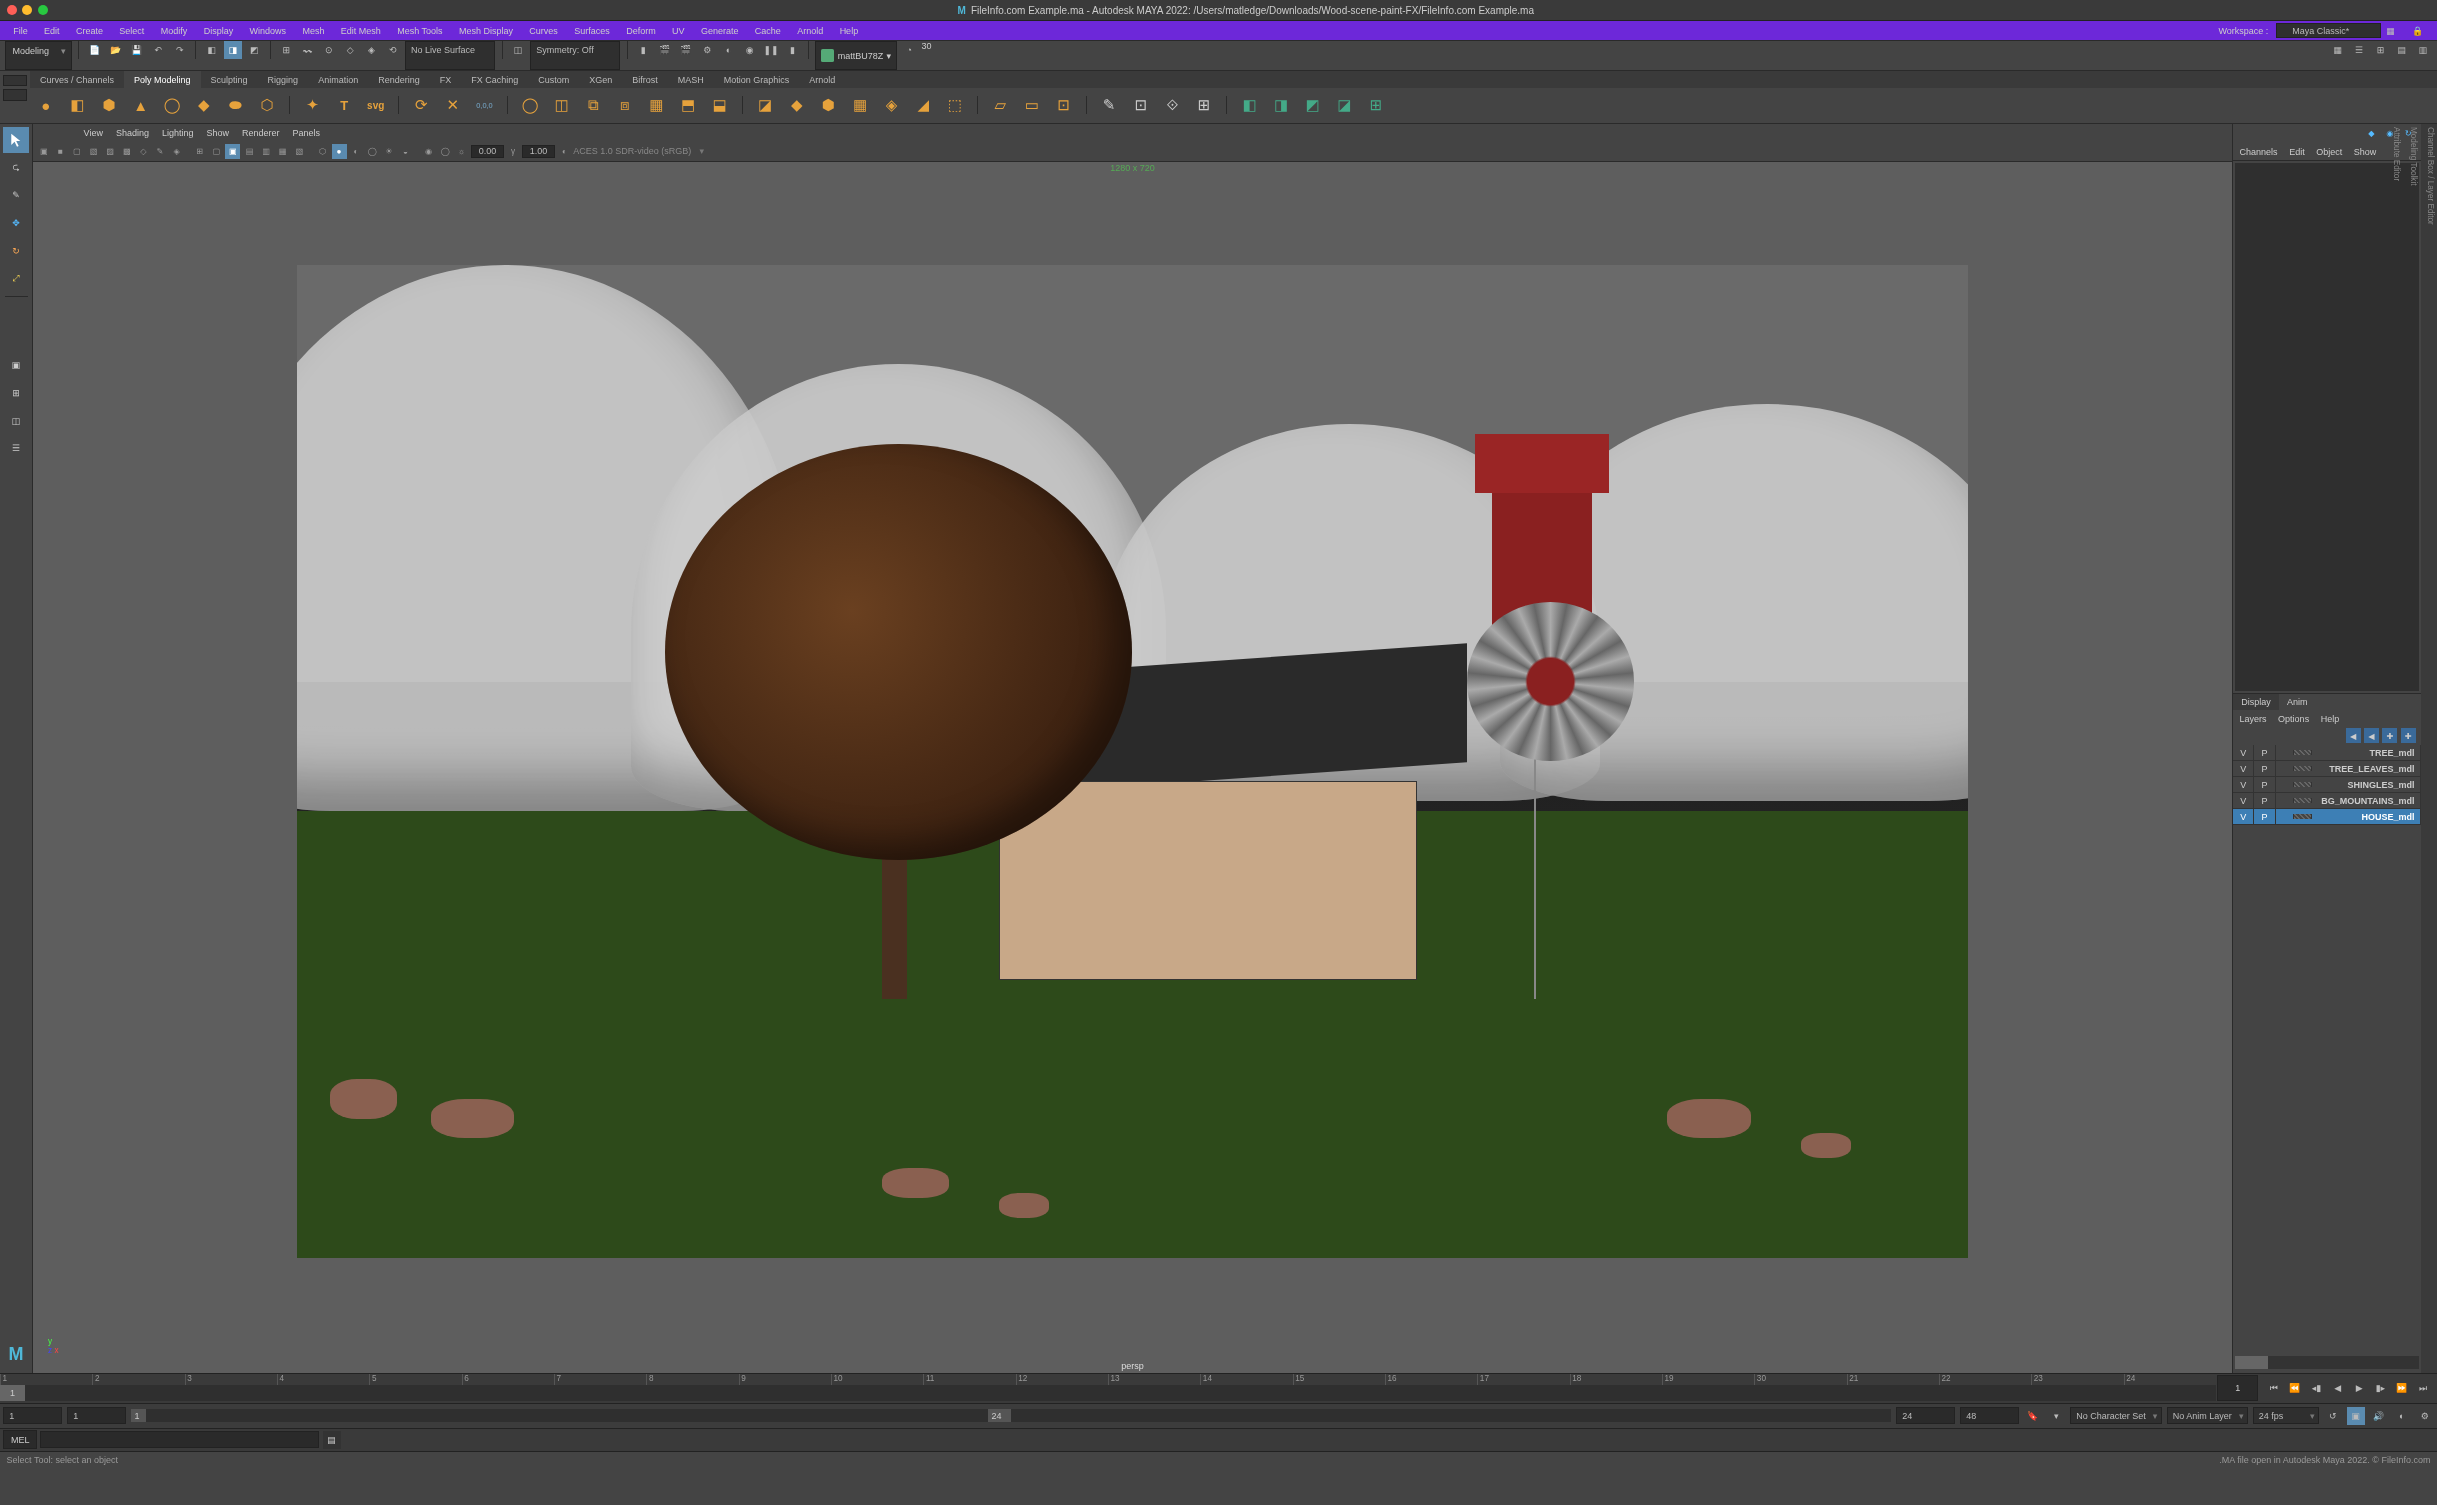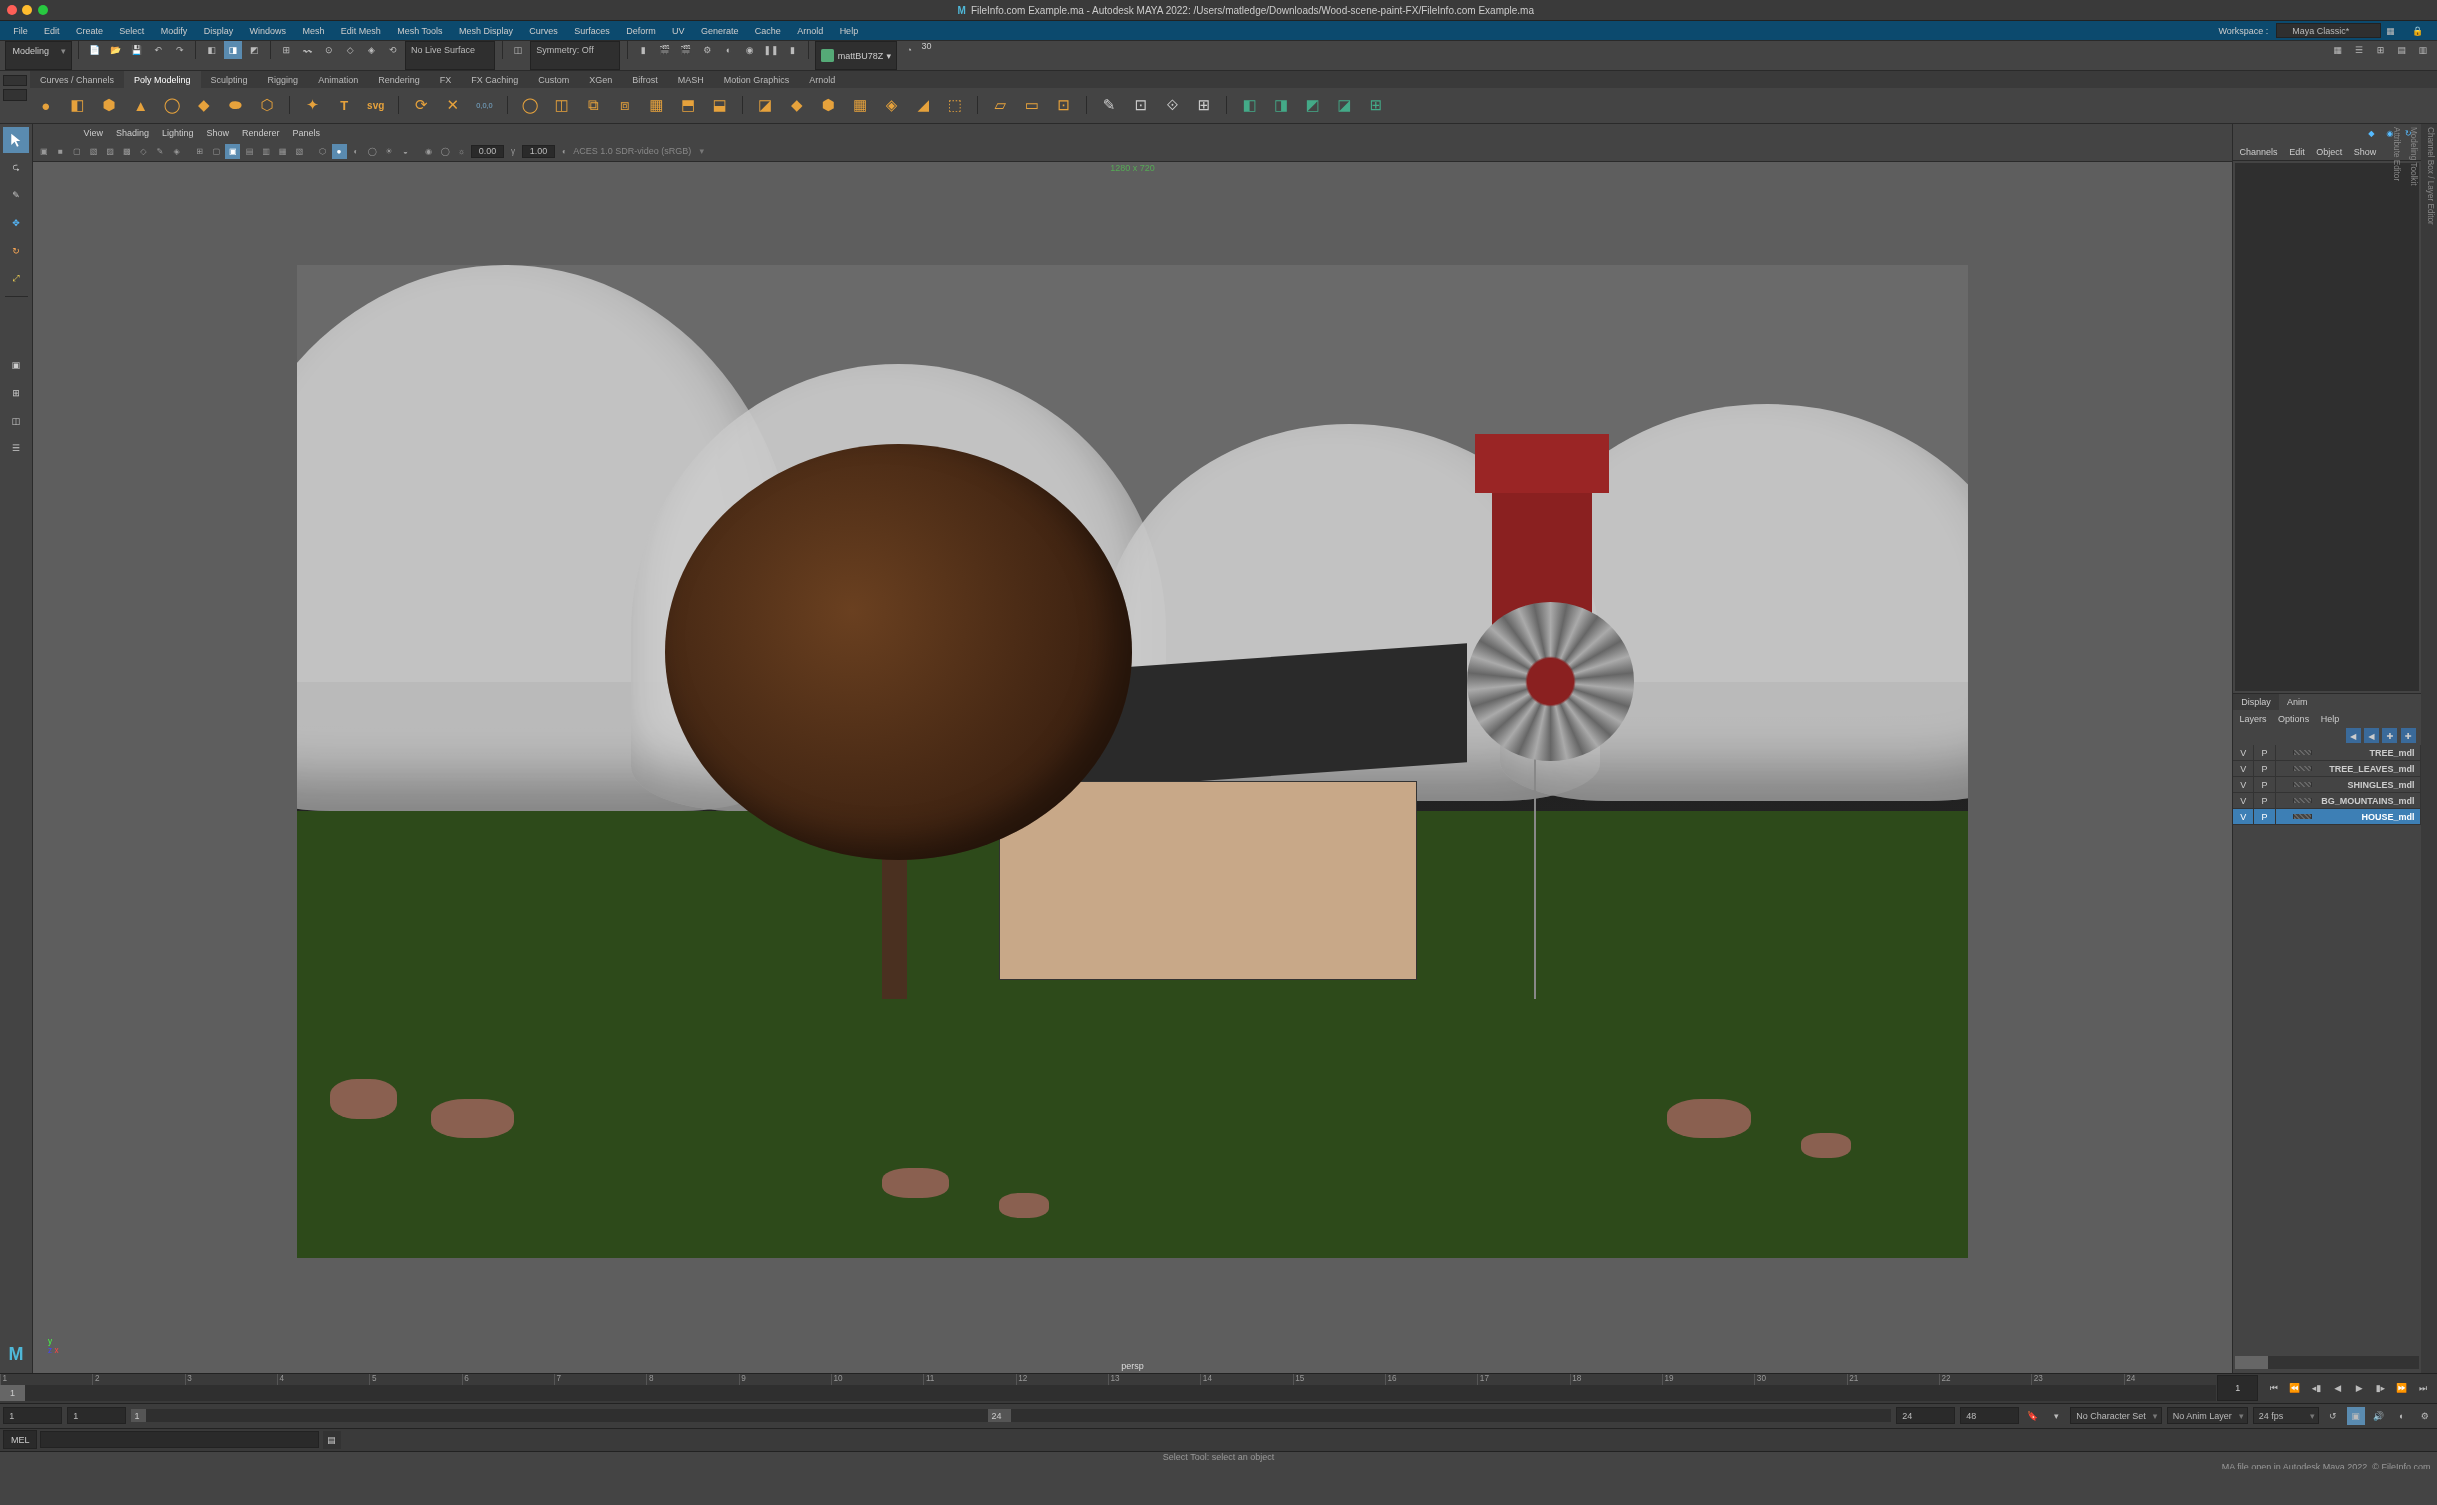--- a/index.html
+++ b/index.html
@@ -7,21 +7,21 @@
 
 
 .titlebar { height:21.4px; background:#3a3a3a; display:flex; align-items:center; padding:0 6.6px; border-bottom:0.8px solid #222; }
 .traffic { display:flex; gap:5.8px; margin-right:13px; }
 .dot { width:10px; height:10px; border-radius:50%; }
 .red{background:#ff5f57}.yellow{background:#febc2e}.green{background:#28c840}
 .title-text { flex:1; text-align:center; color:#ccc; font-size:10px; display:flex; align-items:center; justify-content:center; gap:5px; }
 .title-text .maya-logo { color:#4fb8d8; font-weight:bold; }
 
 
-.menubar { height:20px; background:#0c4a6e; display:flex; align-items:center; padding:0 5px; border-bottom:0.8px solid #2a2a2a; }
+.menubar { height:20px; background:#6d28d9; display:flex; align-items:center; padding:0 5px; border-bottom:0.8px solid #2a2a2a; }
 .menubar span { padding:0 8.2px; cursor:pointer; }
 .menubar .spacer { flex:1; }
 .workspace-field { background:#2f2f2f; border:0.8px solid #222; padding:1.6px 23px 1.6px 6.6px; color:#bbb; position:relative; }
 .lock{margin-left:5px;color:#aaa;}
 
 
 .toolbar { height:30px; background:#444; display:flex; padding:0 5px; gap:3.3px; border-bottom:0.8px solid #2a2a2a; }
 .dropdown { background:#2f2f2f; border:0.8px solid #222; padding:3.3px 21.4px 3.3px 6.6px; color:#ccc; position:relative; min-width:64px; }
 .dropdown::after{content:"▾"; position:absolute; right:5px; color:#888;}
 .divider-v { width:0.8px; height:18px; background:#2a2a2a; margin:0 3.3px; }
@@ -131,21 +131,21 @@
 
 
 .cmdline{height:23px;background:#3a3a3a;display:flex;align-items:center;padding:0 3.3px;gap:3.3px;border-top:0.8px solid #222;}
 .cmd-label{background:#2a2a2a;padding:3.3px 6.6px;border:0.8px solid #222;}
 .cmd-field{background:#2a2a2a;border:0.8px solid #222;height:16.4px;}
 .cmd-short{width:279px;}
 .cmd-long{flex:1;padding:2.5px 5px;color:#bbb;}
 .cmd-icon{width:18px;height:18px;background:#333;display:flex;align-items:center;justify-content:center;}
 
 
-.status{height:18px;background:#444;display:flex;align-items:center;padding:0 6.6px;color:#999;font-size:9px;border-top:0.8px solid #222;flex-direction:column;}
+.status{height:18px;background:#444;display:flex;align-items:center;padding:0 6.6px;color:#999;font-size:9px;border-top:0.8px solid #222;}
 .status .right{margin-left:auto;}
 </style>
 </head>
 <body>
 
 <div class="titlebar">
   <div class="traffic">
     <div class="dot red"></div>
     <div class="dot yellow"></div>
     <div class="dot green"></div>

